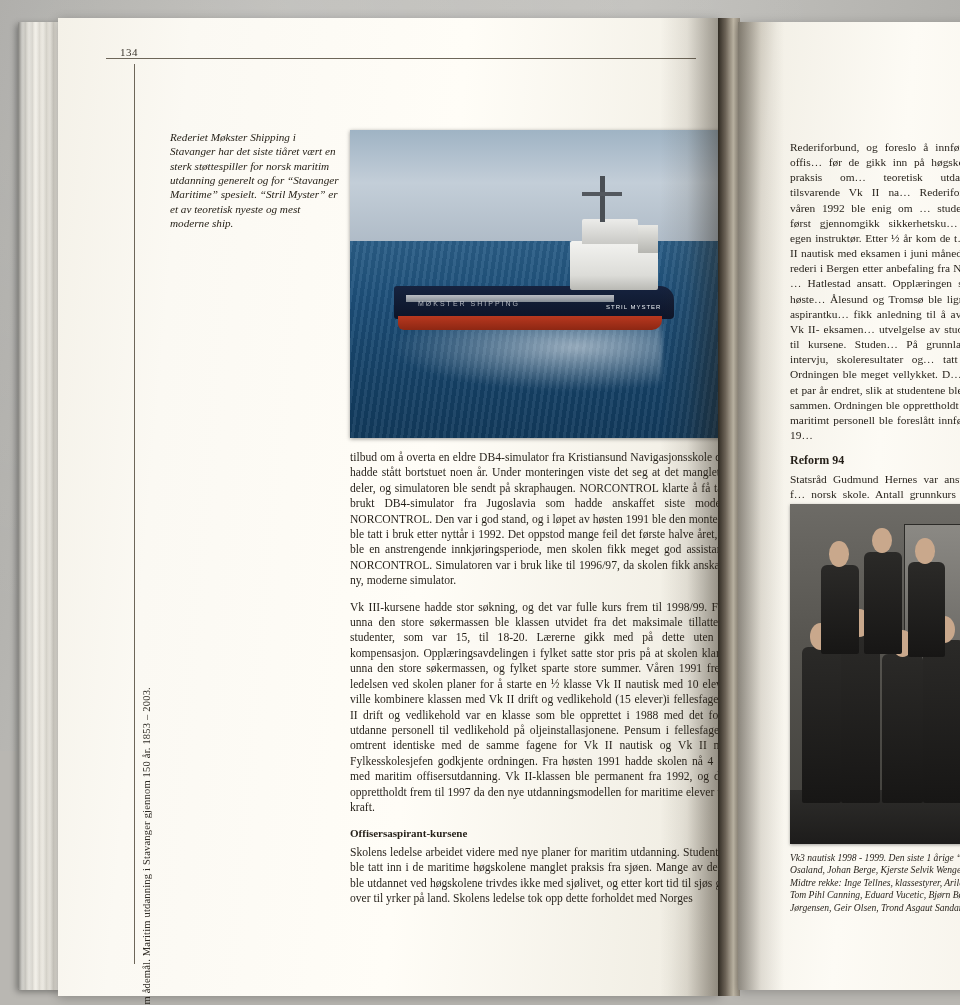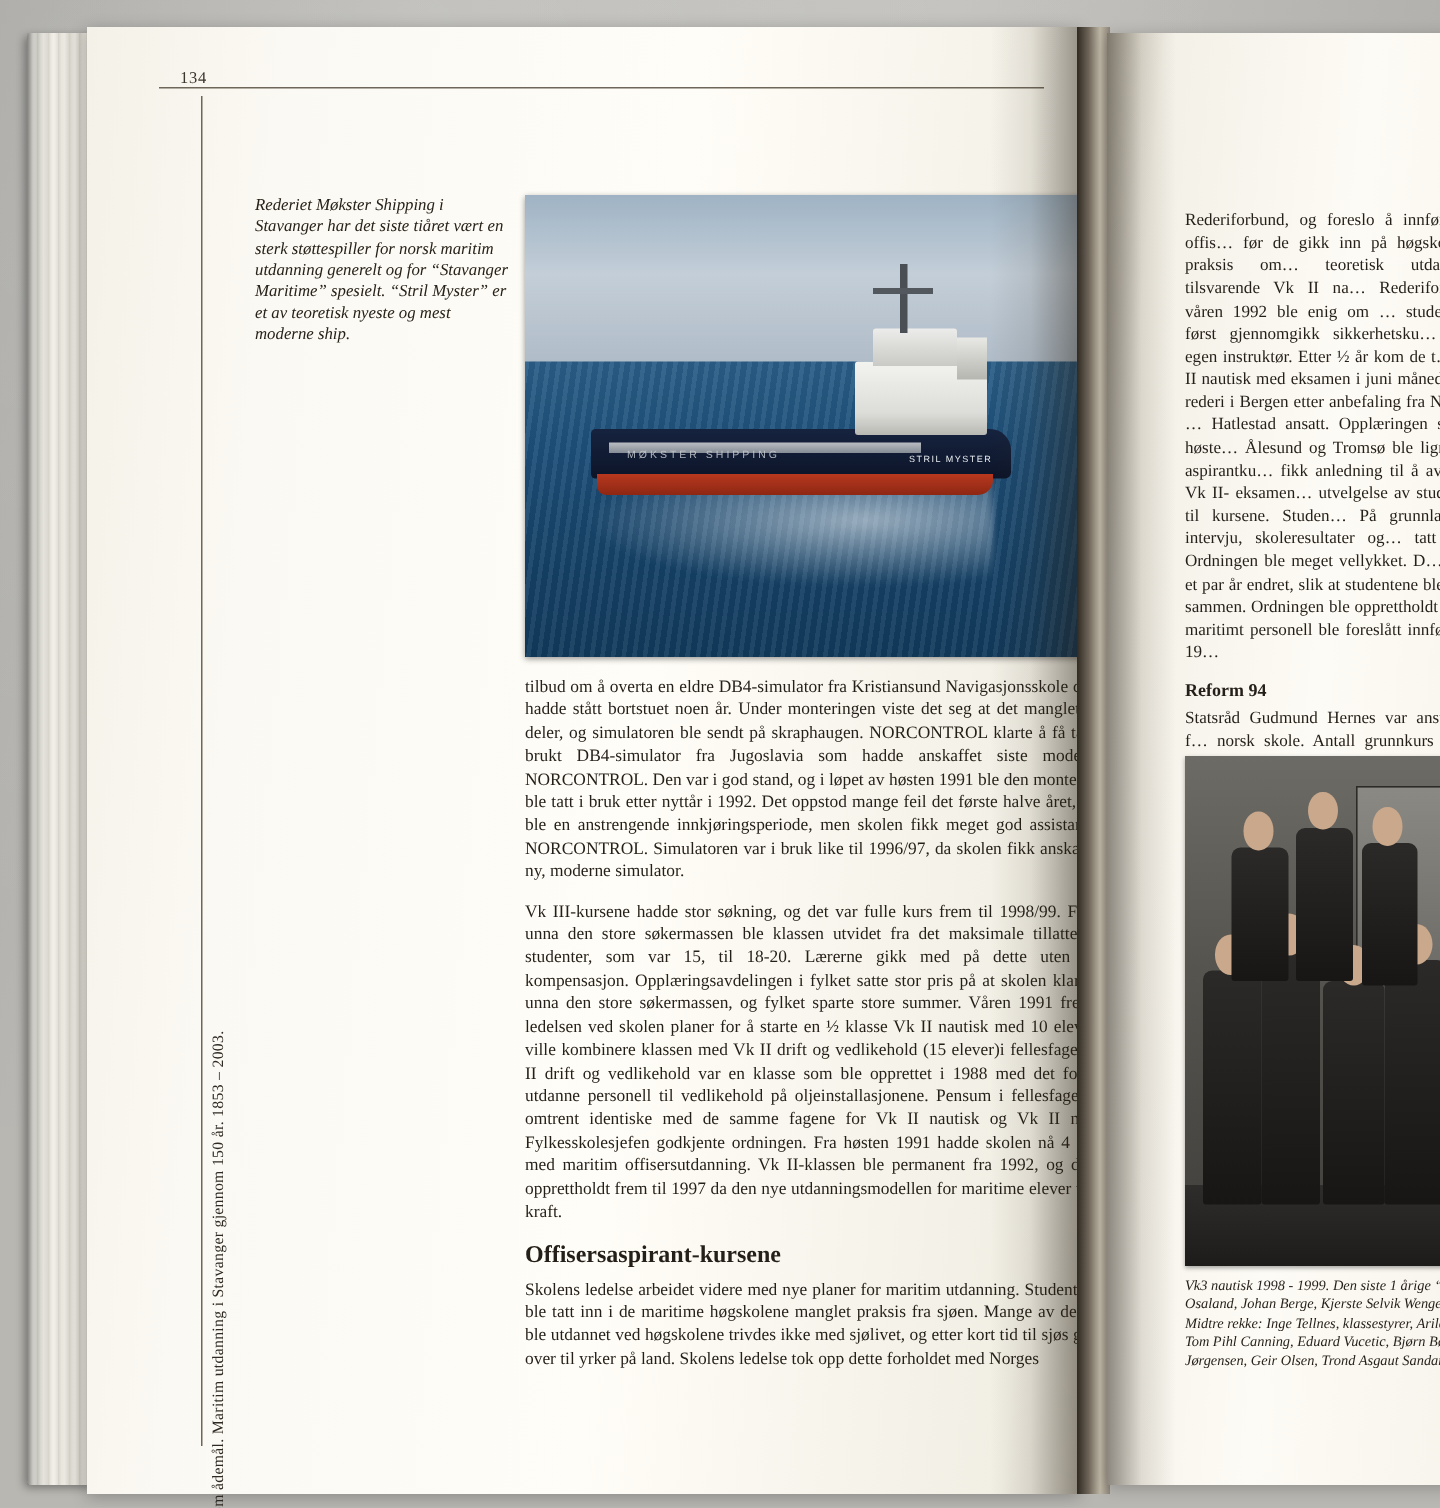--- a/index.html
+++ b/index.html
@@ -297,21 +297,21 @@
     top: 432px;
     width: 400px;
     font-size: 11.6px;
     line-height: 1.33;
     color: #241f18;
     text-align: justify;
   }
   .col-text p { margin: 0 0 11px 0; }
   .col-text h4 {
     margin: 2px 0 4px 0;
-    font-size: 16px;
+    font-size: 11px;
     font-weight: bold;
   }
 
   
   .rp-text {
     position: absolute;
     left: 52px;
     top: 118px;
     width: 196px;
     font-size: 11.4px;

